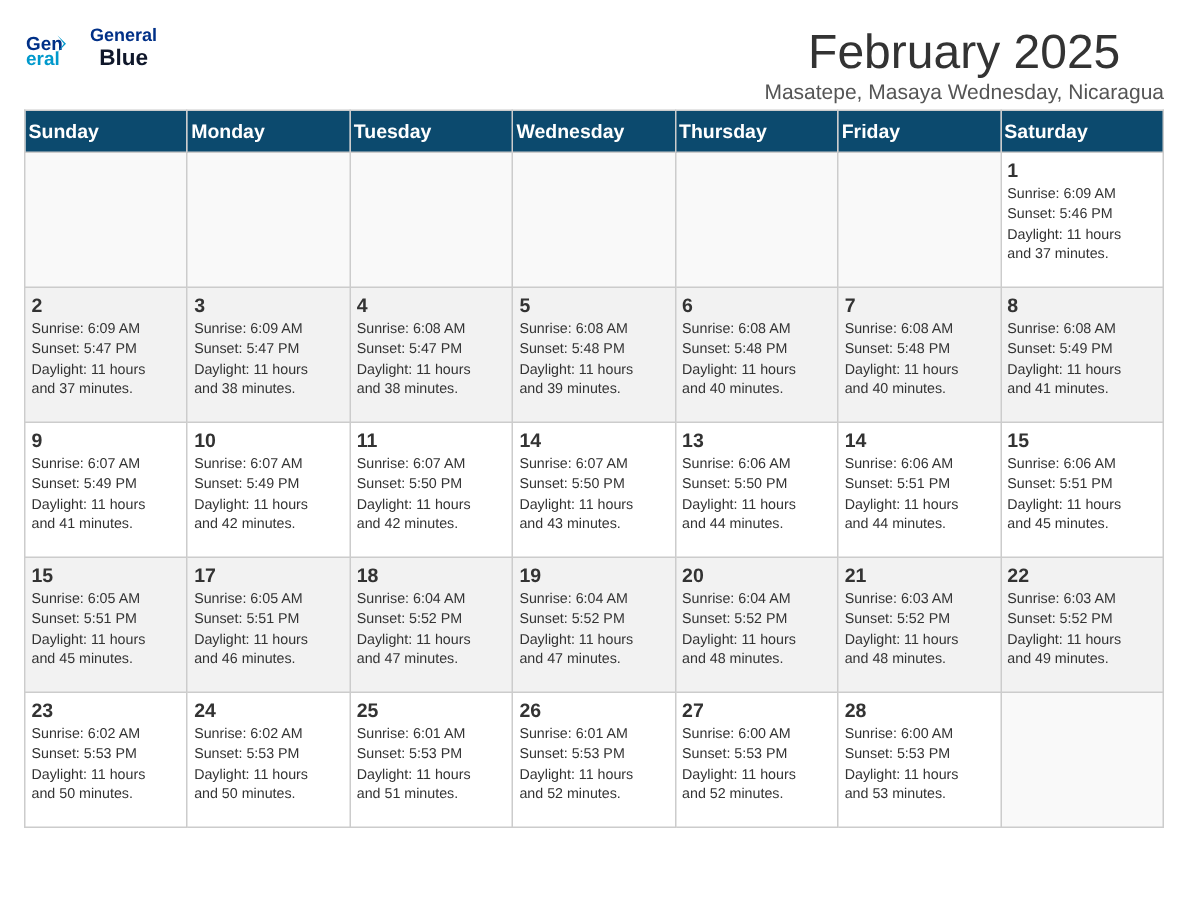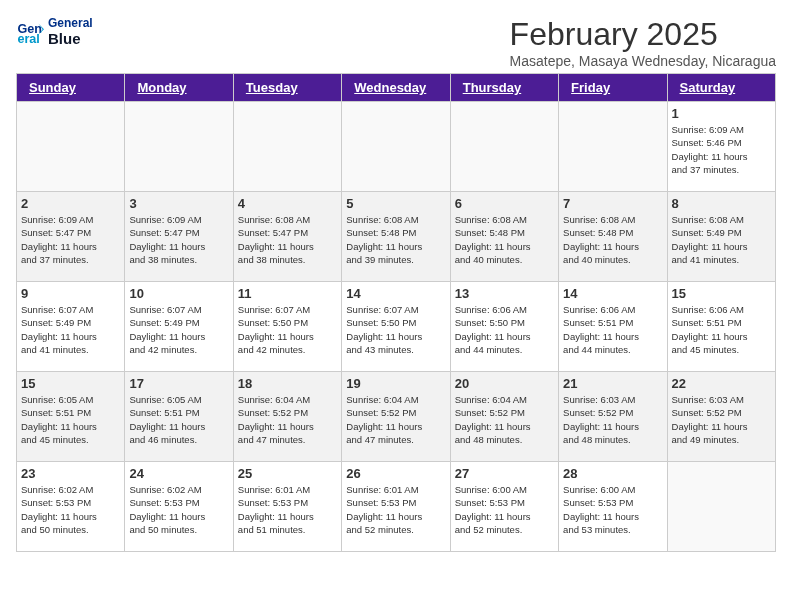--- a/index.html
+++ b/index.html
@@ -12,51 +12,51 @@
     }
     .header-area {
       display: flex;
       justify-content: space-between;
       align-items: flex-start;
       margin-bottom: 4px;
     }
     .logo {
       display: flex;
       align-items: center;
-      gap: 4px;
+      gap: 16px;
+      text-align: center;
     }
     .logo-icon {
       width: 28px;
       height: 28px;
     }
     .title-area {
-      text-align: left;
+      text-align: center;
     }
     .month-year {
       font-size: 32px;
       color: #333;
       font-weight: normal;
     }
     .location {
       font-size: 14px;
       color: #555;
     }
     .calendar {
       width: 100%;
       border-collapse: collapse;
       table-layout: fixed;
     }
     .calendar th {
-      background-color: #4c1d95;
+      background-color: #0c4a6e;
       color: #fff;
       font-size: 13px;
-      padding: 6px 12px;
+      padding: 6px 2px;
       text-align: left;
       border: 1px solid #ccc;
-      text-decoration: underline;
     }
     .calendar td {
       border: 1px solid #ccc;
       vertical-align: top;
       padding: 4px;
       height: 90px;
       background: #fff;
       font-size: 10px;
       color: #333;
     }

